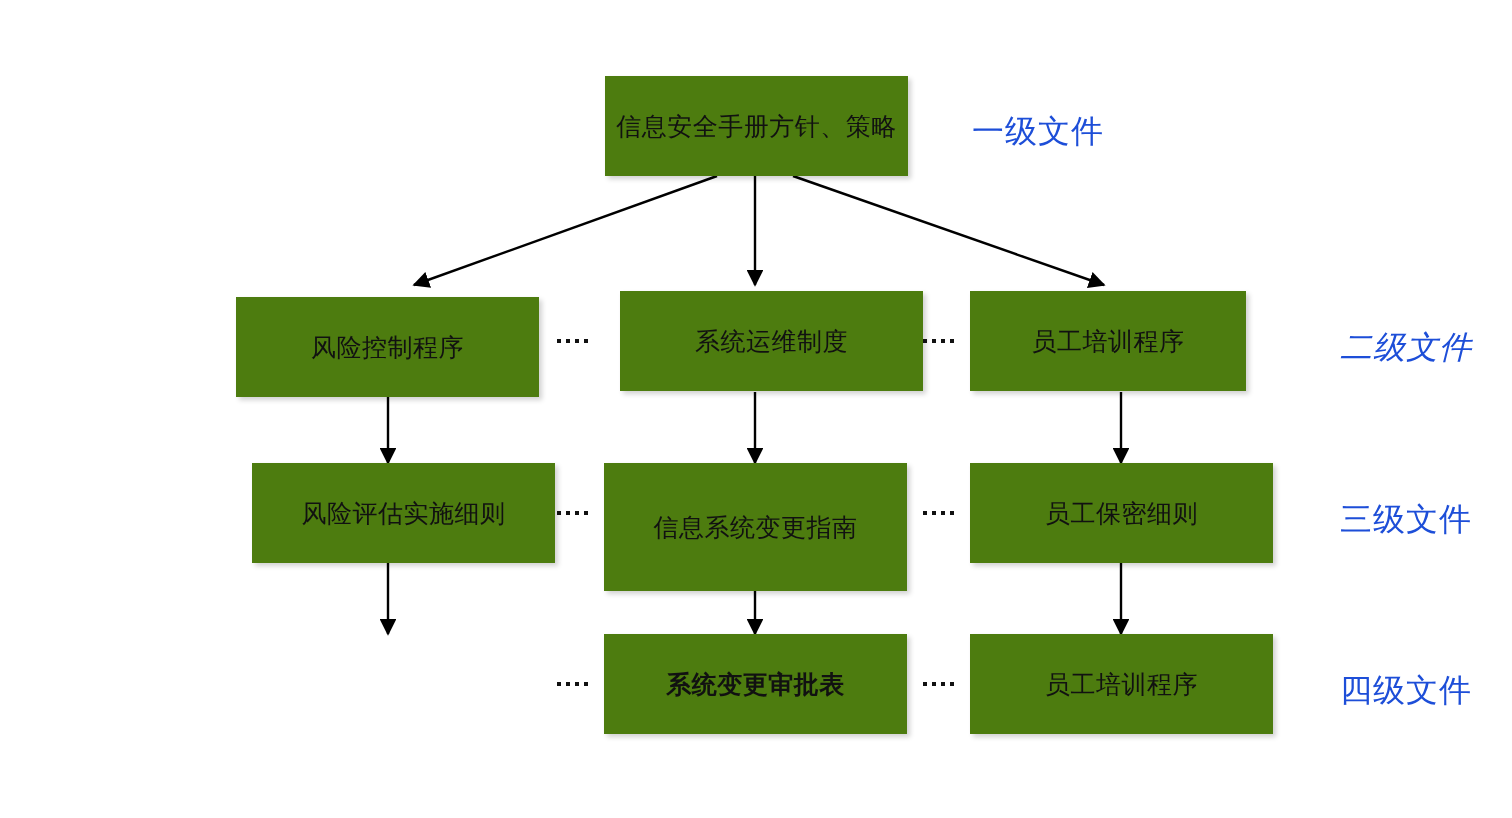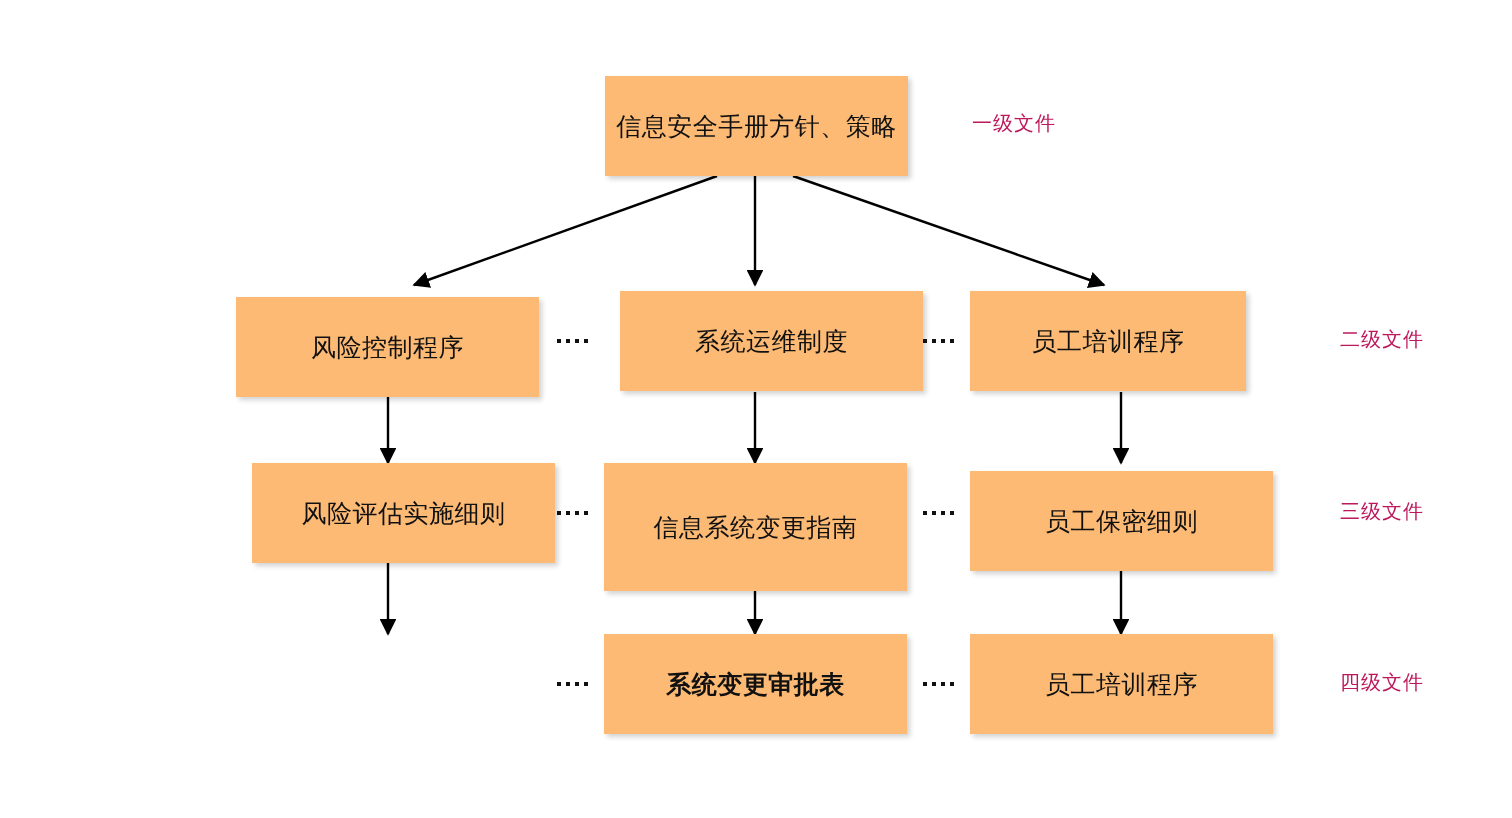--- a/index.html
+++ b/index.html
@@ -23,34 +23,34 @@
     position: absolute;
     left: 0;
     top: 0;
     width: 1512px;
     height: 818px;
     pointer-events: none;
   }
   .node {
     position: absolute;
     box-sizing: border-box;
-    background: #fdba74;
+    background: #4d7c0f;
     box-shadow: 3px 3px 5px rgba(0,0,0,0.18);
     display: flex;
     align-items: center;
     justify-content: center;
     color: #111111;
     font-size: 25px;
     letter-spacing: 0.5px;
     white-space: nowrap;
   }
   .level-label {
     position: absolute;
-    color: #be185d;
-    font-size: 20px;
+    color: #1d4ed8;
+    font-size: 32px;
     letter-spacing: 1px;
     white-space: nowrap;
     text-align: left;
   }
   .dots {
     position: absolute;
     display: flex;
     align-items: center;
     gap: 5px;
     height: 4px;
@@ -98,37 +98,37 @@
     <i></i>
   </div>
   <div class="node" style="left:620px; top:291px; width:303px; height:100px;">系统运维制度</div>
   <div class="dots" style="left:923px; top:339px;">
     <i></i>
     <i></i>
     <i></i>
     <i></i>
   </div>
   <div class="node" style="left:970px; top:291px; width:276px; height:100px;">员工培训程序</div>
-  <div class="level-label" style="left:1340px; top:326px;">二级文件</div>
+  <div class="level-label" style="left:1340px; top:326px;font-style:italic;">二级文件</div>
 
   <div class="node" style="left:252px; top:463px; width:303px; height:100px;">风险评估实施细则</div>
   <div class="dots" style="left:557px; top:511px;">
     <i></i>
     <i></i>
     <i></i>
     <i></i>
   </div>
   <div class="node" style="left:604px; top:463px; width:303px; height:128px;">信息系统变更指南</div>
   <div class="dots" style="left:923px; top:511px;">
     <i></i>
     <i></i>
     <i></i>
     <i></i>
   </div>
-  <div class="node" style="left:970px; top:463px; width:303px; height:100px;margin-top:8px;">员工保密细则</div>
+  <div class="node" style="left:970px; top:463px; width:303px; height:100px;">员工保密细则</div>
   <div class="level-label" style="left:1340px; top:498px;">三级文件</div>
 
   <div class="dots" style="left:557px; top:682px;">
     <i></i>
     <i></i>
     <i></i>
     <i></i>
   </div>
   <div class="node" style="left:604px; top:634px; width:303px; height:100px;font-weight:bold;">系统变更审批表</div>
   <div class="dots" style="left:923px; top:682px;">

